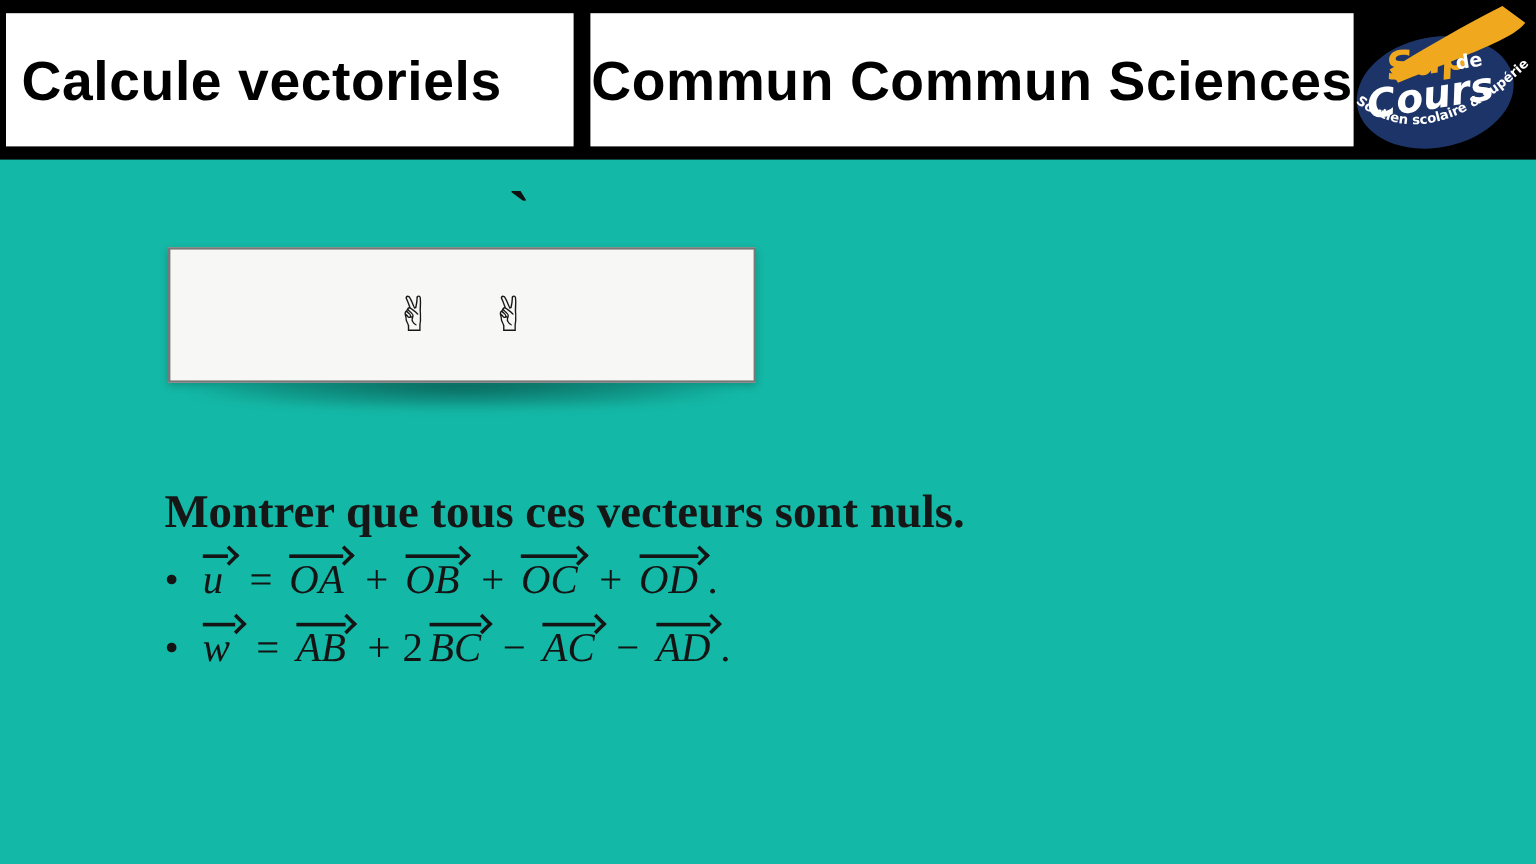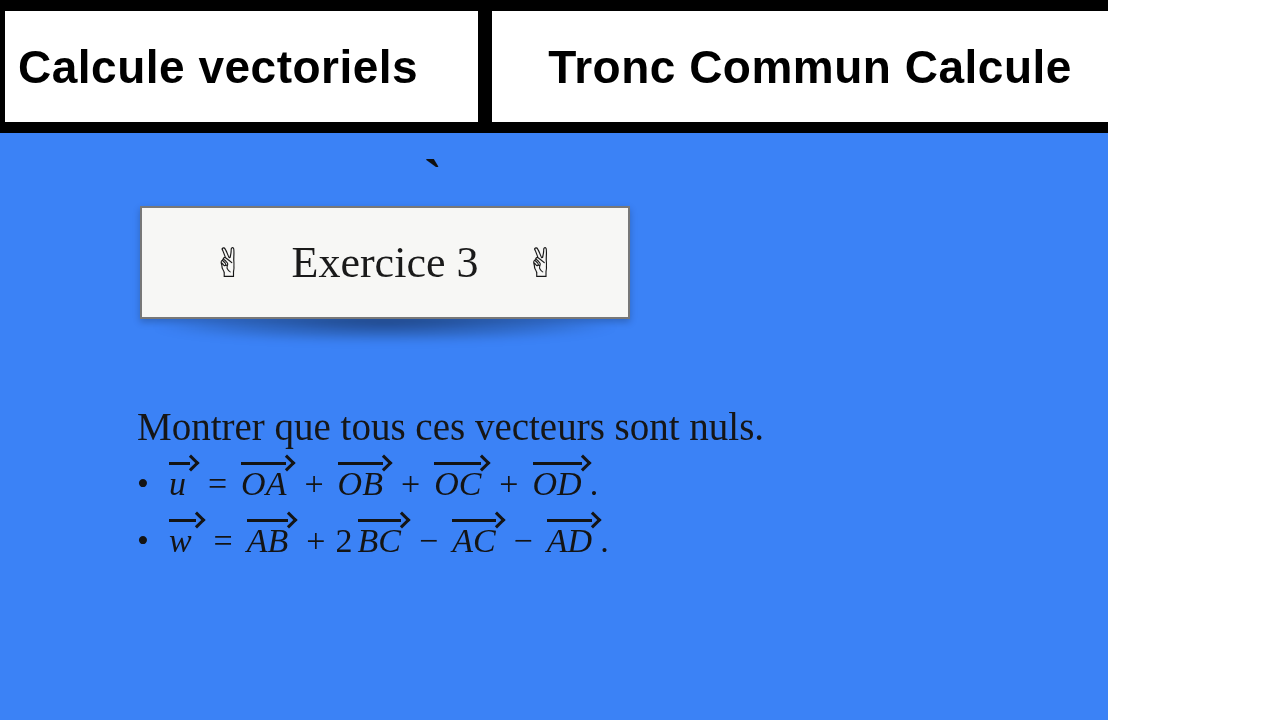--- a/index.html
+++ b/index.html
@@ -1,18 +1,18 @@
 <!DOCTYPE html>
 <html><head>
 <meta charset="utf-8">
 <style>
   * { margin:0; padding:0; box-sizing:border-box; }
   html,body { width:1280px; height:720px; }
   body { font-family:"Liberation Serif", serif; background:#ffffff; overflow:hidden; }
-  .stage { position:relative; width:1108px; height:720px; background:#3b82f6; overflow:hidden; }
+  .stage { position:relative; width:1280px; height:720px; background:#14b8a6; overflow:hidden; }
 
   
   .topbar { position:absolute; left:0; top:0; width:1280px; height:133px; background:#000000; }
   .panel { position:absolute; top:11px; height:111px; background:#ffffff; display:flex; align-items:center; }
   .panel-left { left:5px; width:473px; padding-left:13px; }
   .panel-center { left:492px; width:636px; justify-content:center; }
   .panel-title { font-family:"Liberation Sans", sans-serif; font-weight:700; font-size:46px; color:#000000; letter-spacing:0.5px; white-space:nowrap; }
   .logo-svg { position:absolute; left:1124px; top:0; width:156px; height:133px; }
 
   
@@ -21,21 +21,21 @@
   .ex-shadow { position:absolute; left:150px; top:316px; width:470px; height:26px;
     background:radial-gradient(ellipse at 50% 30%, rgba(0,0,0,0.40) 0%, rgba(0,0,0,0.16) 48%, rgba(0,0,0,0) 72%);
     filter:blur(4px); border-radius:50%; }
   .ex-box { position:absolute; left:140px; top:206px; width:490px; height:113px;
     background:#f7f7f5; border:2px solid #787878; box-shadow:0 3px 7px rgba(0,0,0,0.22);
     display:flex; align-items:center; justify-content:center; gap:46px; }
   .ex-hand { font-family:"DejaVu Sans", sans-serif; font-size:40px; color:#161616; line-height:1; }
   .ex-title { font-family:"Liberation Serif", serif; font-size:44px; color:#1a1a1a; white-space:nowrap; }
 
   .line1 { position:absolute; left:183px; top:352px; font-size:39px; color:#161616; white-space:nowrap; }
-  .line2 { position:absolute; left:137px; top:404px; font-size:39px; color:#161616; white-space:nowrap; }
+  .line2 { position:absolute; left:137px; top:404px; font-size:39px; color:#161616; white-space:nowrap;font-weight:bold; }
   .mvar { font-style:italic; }
 
   .equations { position:absolute; left:137px; top:455px; }
   .eq-line { line-height:57px; white-space:nowrap; font-size:34px; color:#141414; }
   .bullet { margin-right:16px; }
   .vec { position:relative; display:inline-block; font-style:italic; line-height:normal; margin:0 3px; padding:0 5px 0 1px; }
   .vec.lhs { padding-right:9px; }
   .vec::before { content:""; position:absolute; left:1px; right:5px; top:-3px; border-top:3px solid #141414; }
   .vec::after { content:""; position:absolute; right:-2px; top:-8px; width:9px; height:9px;
     border-top:3px solid #141414; border-right:3px solid #141414; transform:rotate(45deg); }
@@ -46,42 +46,41 @@
 </head>
 <body>
 
 <div class="stage">
 
   <div class="topbar">
     <div class="panel panel-left">
       <span class="panel-title">Calcule vectoriels</span>
     </div>
     <div class="panel panel-center">
-      <span class="panel-title">Tronc Commun Calcule</span>
+      <span class="panel-title">Commun Commun Sciences</span>
     </div>
 
     <svg class="logo-svg" viewBox="0 0 156 133" aria-hidden="true">
       <ellipse cx="72" cy="77" rx="66" ry="46" transform="rotate(-11 72 77)" fill="#1c3467"></ellipse>
       <path d="M34 58 C 64 40, 98 20, 128 5 L 147 19 C 141 28, 120 37, 96 47 C 76 55, 55 63, 41 69 Z" fill="#f0a81f"></path>
       <text x="33" y="67" font-size="32" font-style="italic" font-weight="bold" font-family="DejaVu Sans, sans-serif" transform="rotate(-9 33 67)" fill="#f0a81f">Sup</text>
       <text x="90" y="58" font-size="16" font-weight="bold" font-family="DejaVu Sans, sans-serif" transform="rotate(-9 90 58)" fill="#ffffff">de</text>
       <text x="17" y="99" font-size="33" font-style="italic" font-weight="bold" font-family="DejaVu Sans, sans-serif" transform="rotate(-9 17 99)" fill="#ffffff">Cours</text>
       <path id="tagarc" d="M4 84 Q 64 134 148 56" fill="none"></path>
       <text font-size="11" font-weight="bold" font-family="DejaVu Sans, sans-serif" fill="#ffffff">
         <textPath href="#tagarc" startOffset="2">Soutien scolaire &amp; supérieur</textPath>
       </text>
     </svg>
   </div>
 
   <span class="stray">`</span>
 
   <div class="ex-shadow"></div>
   <div class="ex-box">
     <span class="ex-hand">✌</span>
-    <span class="ex-title">Exercice 3</span>
     <span class="ex-hand">✌</span>
   </div>
 
   <div class="line2">Montrer que tous ces vecteurs sont nuls.</div>
 
   <div class="equations">
 
     <div class="eq-line"><span class="bullet">•</span><span class="vec lhs"><span>u</span></span><span class="op">=</span><span class="vec"><span>OA</span></span><span class="op">+</span><span class="vec"><span>OB</span></span><span class="op">+</span><span class="vec"><span>OC</span></span><span class="op">+</span><span class="vec"><span>OD</span></span><span>.</span></div>
 
 

